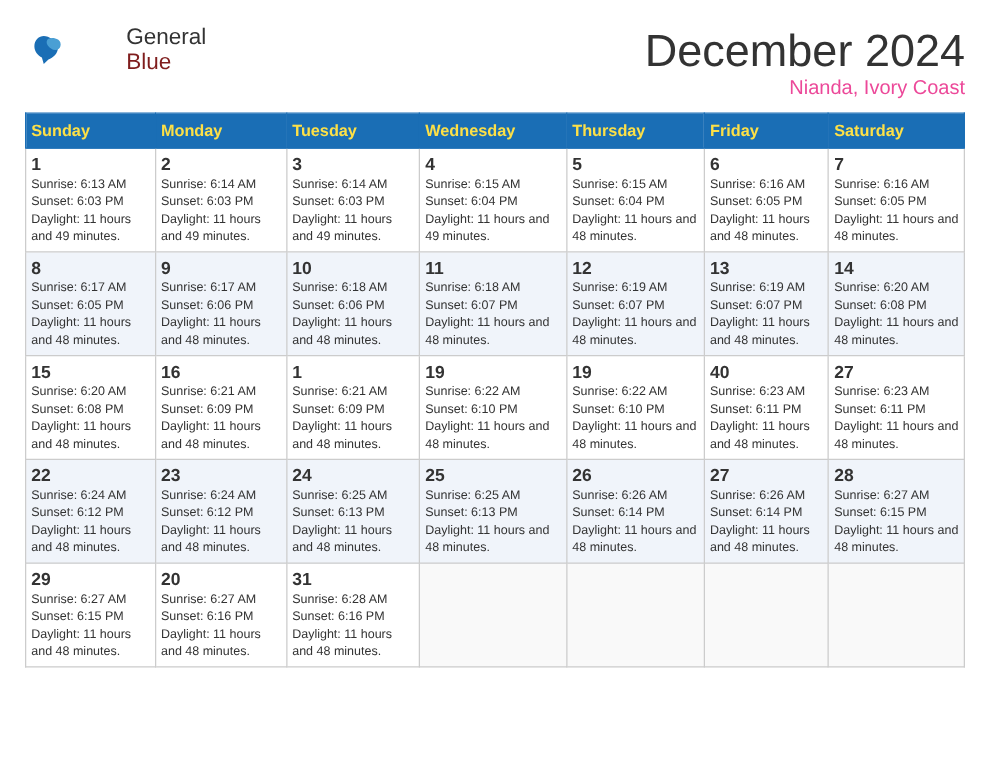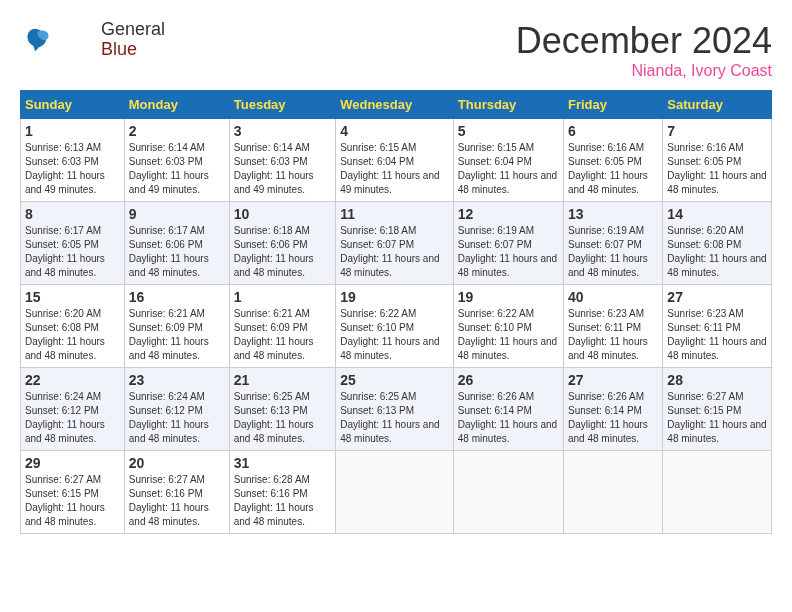--- a/index.html
+++ b/index.html
@@ -215,21 +215,21 @@
       <tr>
         <td>
           <div class="day-number">22</div>
           <div class="day-info">Sunrise: 6:24 AM<br>Sunset: 6:12 PM<br>Daylight: 11 hours and 48 minutes.</div>
         </td>
         <td>
           <div class="day-number">23</div>
           <div class="day-info">Sunrise: 6:24 AM<br>Sunset: 6:12 PM<br>Daylight: 11 hours and 48 minutes.</div>
         </td>
         <td>
-          <div class="day-number">21</div>
+          <div class="day-number">24</div>
           <div class="day-info">Sunrise: 6:25 AM<br>Sunset: 6:13 PM<br>Daylight: 11 hours and 48 minutes.</div>
         </td>
         <td>
           <div class="day-number">25</div>
           <div class="day-info">Sunrise: 6:25 AM<br>Sunset: 6:13 PM<br>Daylight: 11 hours and 48 minutes.</div>
         </td>
         <td>
           <div class="day-number">26</div>
           <div class="day-info">Sunrise: 6:26 AM<br>Sunset: 6:14 PM<br>Daylight: 11 hours and 48 minutes.</div>
         </td>

